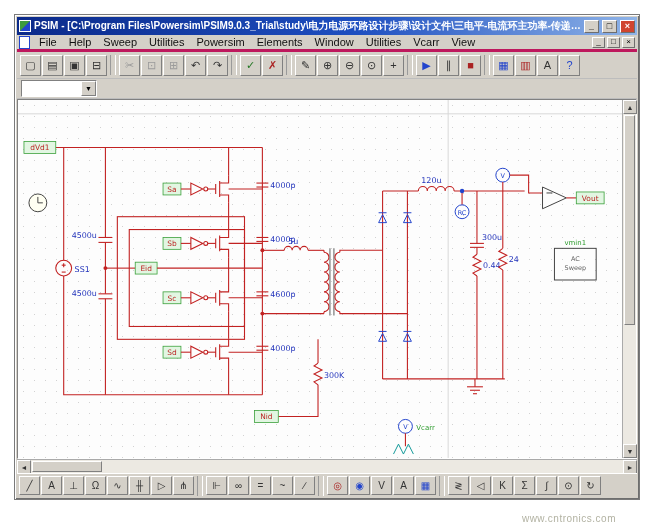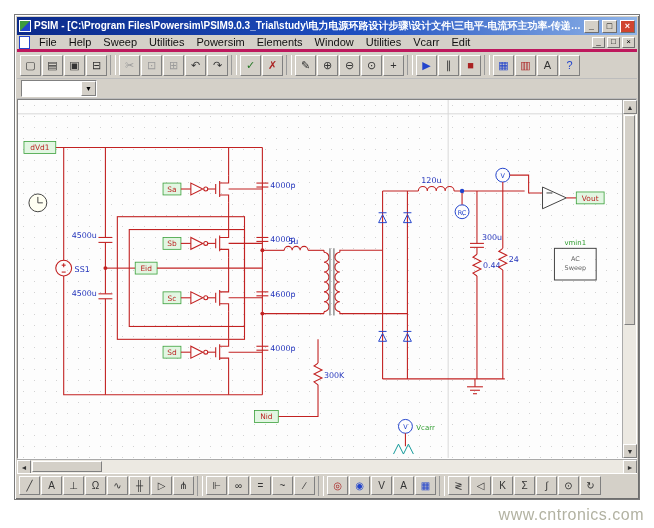--- a/index.html
+++ b/index.html
@@ -74,21 +74,21 @@
   .sb-thumb-h { flex:none; width:70px; margin:1px; background:#d4d0c8;
                 border:1px solid; border-color:#fff #808080 #808080 #fff; }
   .sb-track { flex:1; }
 
   .bottom-toolbar { flex:none; height:24px; display:flex; align-items:center; gap:1px;
                     padding:1px 2px; background:#d4d0c8; border-top:1px solid #fff; }
   .el-btn { flex:none; width:21px; height:19px; font-size:10px; line-height:16px;
             text-align:center; color:#333; background:#d4d0c8;
             border:1px solid; border-color:#fff #808080 #808080 #fff; cursor:default; }
 
-  .watermark { position:absolute; right:10px; bottom:4px; font-size:16px;
+  .watermark { position:absolute; right:38px; bottom:4px; font-size:10px;
                color:#b2b2a2; letter-spacing:0.5px; }
 
   
   .wire, .redstroke { stroke:#c22222; stroke-width:1.1; fill:none; }
   .bluestroke { stroke:#2244cc; stroke-width:1; fill:none; }
   .blk { stroke:#444; stroke-width:1; fill:none; }
   .core { stroke:#777; stroke-width:1.2; fill:none; }
   .pgline { stroke:#d8d8d8; stroke-width:1; }
   .lblbox { fill:#e2f6e2; stroke:#3aa03a; stroke-width:0.8; }
   .lbltext { font-family:"DejaVu Sans",sans-serif; font-size:7.5px; fill:#bb2222; text-anchor:middle; }
@@ -117,21 +117,21 @@
       <span style="display:flex;">
           <span class="menu-item">File</span>
           <span class="menu-item">Help</span>
           <span class="menu-item">Sweep</span>
           <span class="menu-item">Utilities</span>
           <span class="menu-item">Powersim</span>
           <span class="menu-item">Elements</span>
           <span class="menu-item">Window</span>
           <span class="menu-item">Utilities</span>
           <span class="menu-item">Vcarr</span>
-          <span class="menu-item">Edit</span>
+          <span class="menu-item">View</span>
         </span>
       <span class="menu-spacer"></span>
       <button class="mdi-btn">_</button>
       <button class="mdi-btn">□</button>
       <button class="mdi-btn">×</button>
     </div>
 
     <div class="toolbar">
         <button class="tb-btn">▢</button>
         <button class="tb-btn">▤</button>

